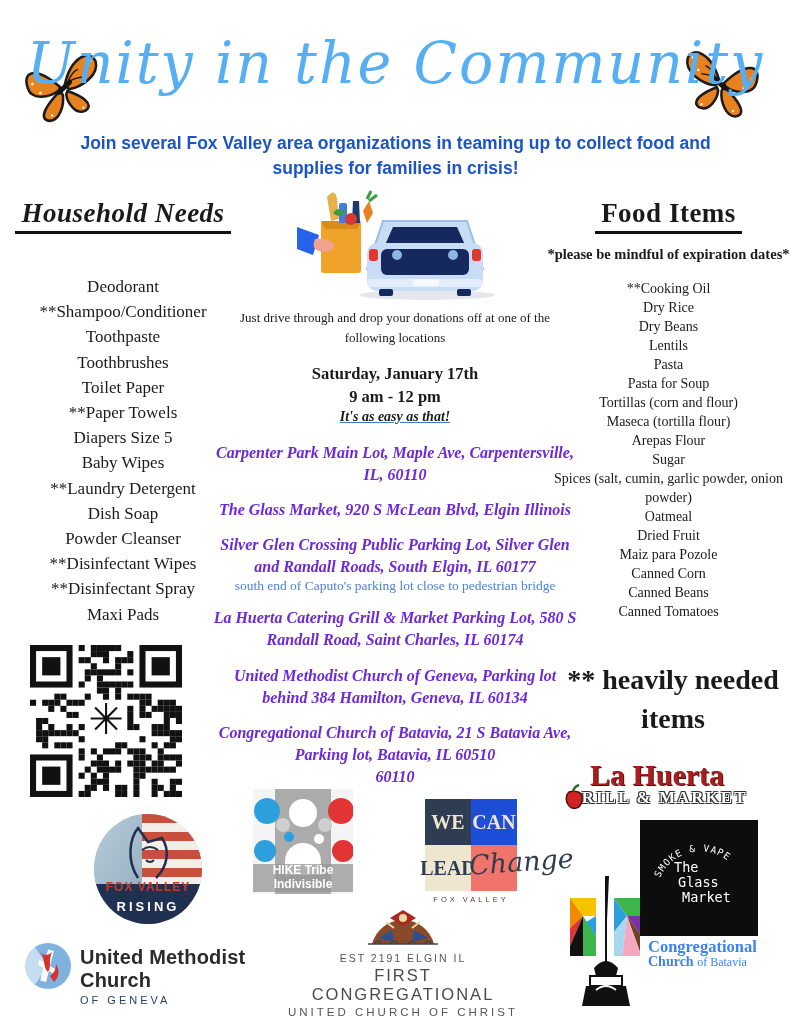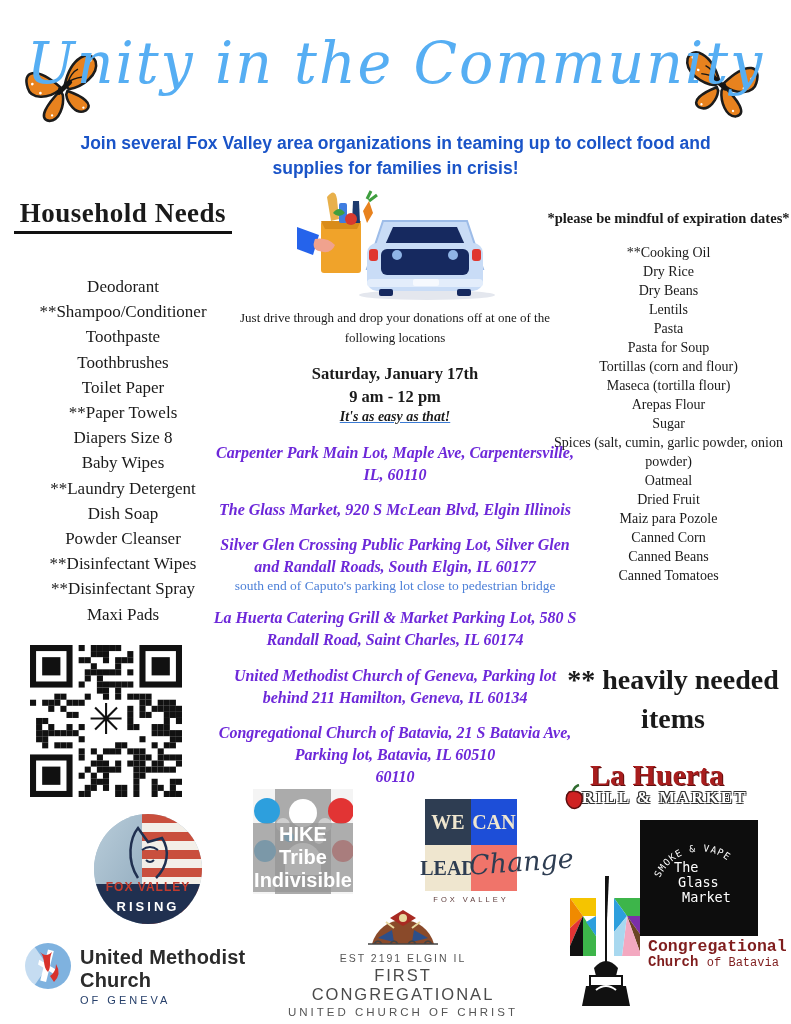--- a/index.html
+++ b/index.html
@@ -25,21 +25,21 @@
   .butterfly { width:86px; height:76px; }
   .bfly-left  { left:20px; top:46px; transform:rotate(-8deg); }
   .bfly-right { left:678px; top:42px; transform:scaleX(-1) rotate(-6deg); }
 
   
   .household { left:0; top:198px; width:246px; text-align:center; }
   .col-title {
     display:inline-block; font-weight:700; font-size:27px;
     border-bottom:3px solid #111; padding:0 6px 2px 6px; letter-spacing:.5px;
   }
-  .household .col-title { }
+  .household .col-title { font-style:italic; }
   .household-list { margin-top:40px; font-size:17px; line-height:25.2px; }
 
   
   .food { left:546px; top:198px; width:245px; text-align:center; }
   .food-note {
     margin-top:12px; font-weight:700; font-size:14.5px; white-space:nowrap;
     margin-left:-18px; width:281px;
   }
   .food-list { margin-top:16px; font-size:14px; line-height:19px; }
   .legend {
@@ -87,21 +87,21 @@
     color:#c23b2e; letter-spacing:1px; }
   .fvr-l2 { position:absolute; left:0; bottom:10px; width:100%; text-align:center;
     font-family:"Liberation Sans", sans-serif; font-weight:700; font-size:13px;
     color:#fff; letter-spacing:3px; }
 
   .logo-hike { left:253px; top:789px; width:100px; height:105px; background:#a9a9a9; }
   .hike-label {
     position:absolute; left:0; bottom:2px; width:100%; text-align:center;
     background:rgba(150,150,150,.75);
     font-family:"Liberation Sans", sans-serif; font-weight:700;
-    font-size:20px; line-height:1.15; color:#fff;
+    font-size:12px; line-height:1.15; color:#fff;
   }
 
   .logo-wclc { left:425px; top:799px; width:120px; height:118px; }
   .wclc-grid { position:absolute; left:0; top:0; width:92px; height:92px;
     display:grid; grid-template-columns:46px 46px; grid-template-rows:46px 46px; }
   .wclc-cell { display:flex; align-items:center; justify-content:center;
     font-weight:700; font-size:20px; }
   .wclc-we   { background:#2e3d52; color:#efe6cf; }
   .wclc-can  { background:#1d4ed8; color:#efe6cf; }
   .wclc-lead { background:#efe6cf; color:#2e3d52; }
@@ -127,21 +127,21 @@
     color:#fff; }
   .glass-arc { position:absolute; left:14px; top:10px; width:90px; height:50px; }
   .glass-name { position:absolute; left:34px; top:40px;
     font-family:"DejaVu Sans Mono", monospace; font-size:13.5px; line-height:1.1; }
   .glass-name div:nth-child(2){ margin-left:4px; }
   .glass-name div:nth-child(3){ margin-left:8px; }
 
   .logo-ccb { left:556px; top:876px; width:200px; height:132px; }
   .ccb-art { position:absolute; left:0; top:0; }
   .ccb-text { position:absolute; left:92px; top:62px; line-height:1.05;
-    font-family:Liberation Mono, monospace; color:#7f1d1d; }
+    font-family:Liberation Serif, serif; color:#3b82f6; }
   .ccb-l1 { font-weight:700; font-size:16.5px; }
   .ccb-l2 { font-weight:700; font-size:14px; }
   .ccb-l2 span { font-weight:400; font-size:12px; }
 
   .logo-umc { left:24px; top:940px; width:280px; height:60px; }
   .umc-icon { position:absolute; left:0; top:2px; }
   .umc-text { position:absolute; left:56px; top:6px;
     font-family:"Liberation Sans", sans-serif; }
   .umc-l1 { font-weight:700; font-size:20px; color:#2b2b2b; letter-spacing:.2px; }
   .umc-l2 { font-size:11px; letter-spacing:3px; color:#27406b; margin-top:2px; }
@@ -201,21 +201,21 @@
   <div class="abs household">
     <span class="col-title">Household Needs</span>
     <div class="household-list">
 
     <div class="hh-item">Deodorant</div>
         <div class="hh-item">**Shampoo/Conditioner</div>
         <div class="hh-item">Toothpaste</div>
         <div class="hh-item">Toothbrushes</div>
         <div class="hh-item">Toilet Paper</div>
         <div class="hh-item">**Paper Towels</div>
-        <div class="hh-item">Diapers Size 8</div>
+        <div class="hh-item">Diapers Size 5</div>
         <div class="hh-item">Baby Wipes</div>
         <div class="hh-item">**Laundry Detergent</div>
         <div class="hh-item">Dish Soap</div>
         <div class="hh-item">Powder Cleanser</div>
         <div class="hh-item">**Disinfectant Wipes</div>
         <div class="hh-item">**Disinfectant Spray</div>
         <div class="hh-item">Maxi Pads</div>
       </div>
   </div>
 
@@ -271,33 +271,34 @@
           <div class="location-text">Silver Glen Crossing Public Parking Lot, Silver Glen and Randall Roads, South Elgin, IL 60177</div>
           <div class="location-note">south end of Caputo's parking lot close to pedestrian bridge</div>
         </div>
 
         <div class="location">
           <div class="location-text">La Huerta Catering Grill &amp; Market Parking Lot, 580 S Randall Road, Saint Charles, IL 60174</div>
 
         </div>
 
         <div class="location">
-          <div class="location-text">United Methodist Church of Geneva, Parking lot behind 211 Hamilton, Geneva, IL 60134</div>
+          <div class="location-text">United Methodist Church of Geneva, Parking lot behind 384 Hamilton, Geneva, IL 60134</div>
 
         </div>
 
         <div class="location">
           <div class="location-text">Congregational Church of Batavia, 21 S Batavia Ave, Parking lot, Batavia, IL 60510
 60110</div>
 
         </div>
       </div>
   </div>
 
   <div class="abs food">
+    <span class="col-title">Food Items</span>
     <div class="food-note">*please be mindful of expiration dates*</div>
     <div class="food-list">
 
     <div class="fd-item">**Cooking Oil</div>
         <div class="fd-item">Dry Rice</div>
         <div class="fd-item">Dry Beans</div>
         <div class="fd-item">Lentils</div>
         <div class="fd-item">Pasta</div>
         <div class="fd-item">Pasta for Soup</div>
         <div class="fd-item">Tortillas (corn and flour)</div>

